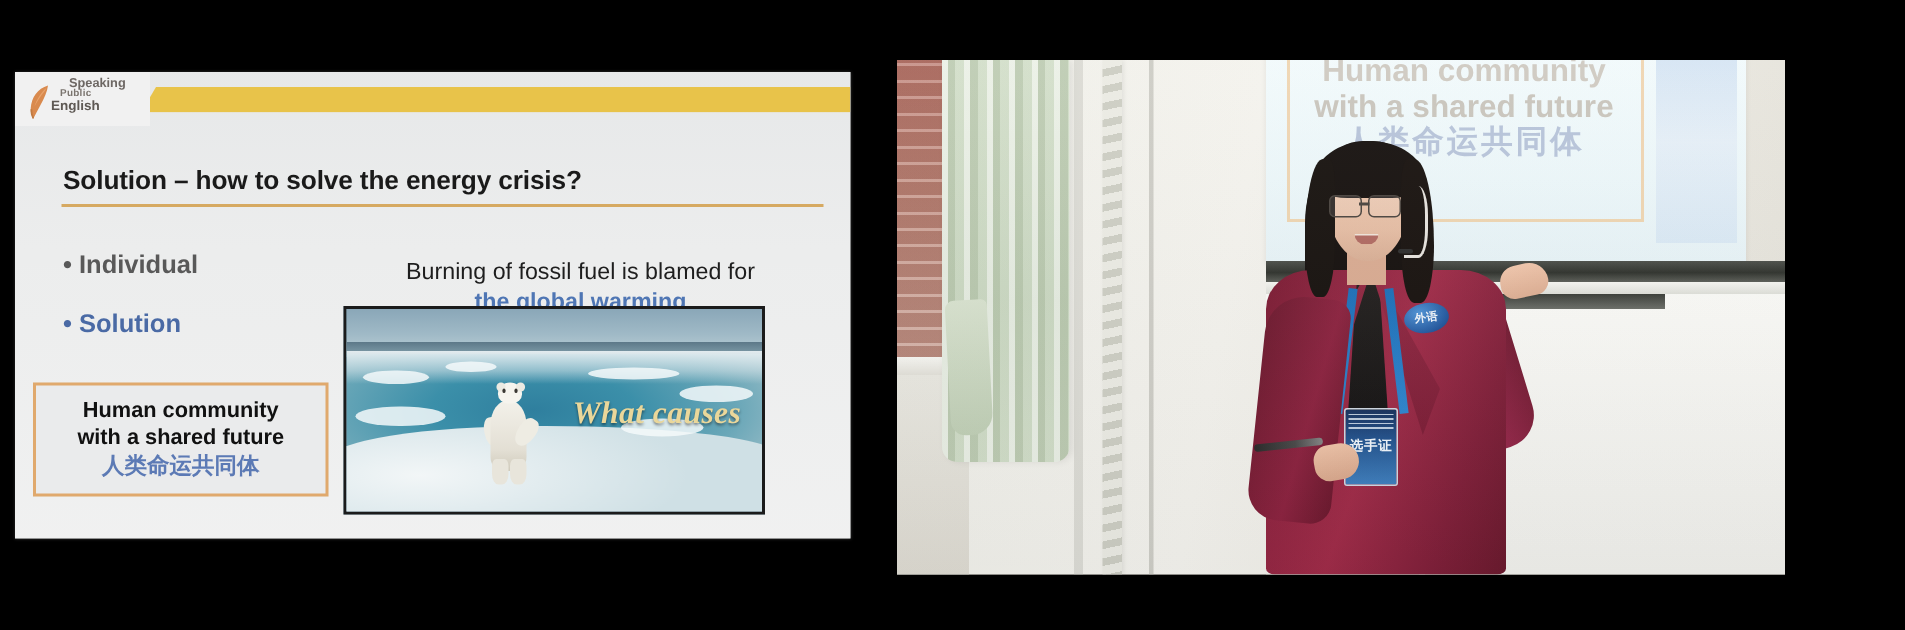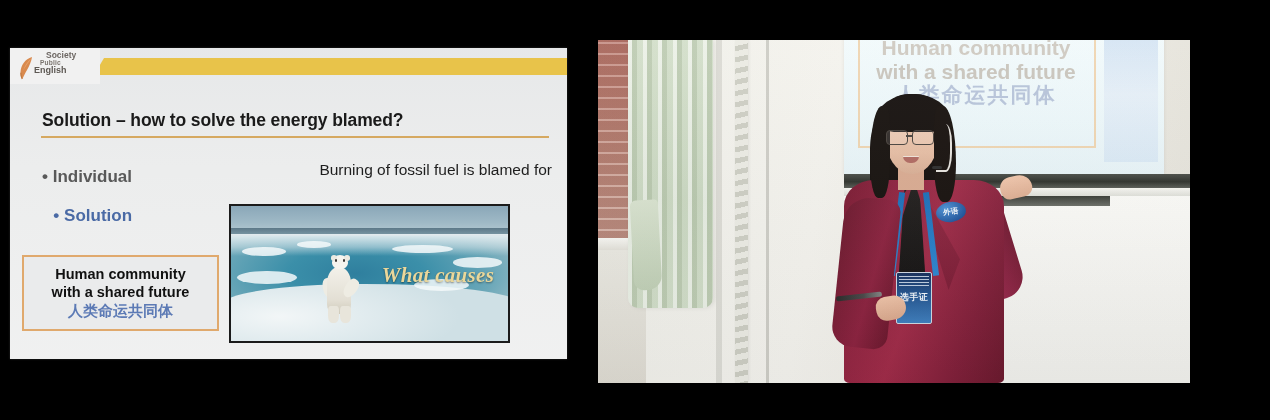--- a/index.html
+++ b/index.html
@@ -129,21 +129,20 @@
     left: 32px;
     top: 120px;
     z-index: 3;
   }
   .bullet {
     font-size: 17px;
     font-weight: 700;
     line-height: 1;
     margin-bottom: 22px;
     white-space: nowrap;
-    text-align: right;
   }
   .bullet .dot { font-size: 17px; }
   .bullet-individual { color: #595959; }
   .bullet-society { color: #4a6aa5; }
 
   
   #community-box {
     position: absolute;
     left: 12px;
     top: 207px;
@@ -172,23 +171,23 @@
     color: #5c7ab5;
     line-height: 1.2;
     margin-top: 1px;
     text-align: center;
   }
 
   
   #fossil-caption {
     position: absolute;
     left: 212px;
-    top: 112px;
+    top: 124px;
     width: 330px;
-    text-align: right;
+    text-align: center;
     z-index: 3;
   }
   #fossil-caption .fc-1 {
     display: block;
     font-size: 15.5px;
     color: #1e1e1e;
     line-height: 1.28;
     white-space: nowrap;
   }
   #fossil-caption .fc-2 {
@@ -598,27 +597,27 @@
 
     <div id="gold-bar"></div>
 
     <div id="slide-logo">
       <svg id="quill-icon" viewBox="0 0 18 24">
         <path d="M14 1 C7 3 3 9 2.5 16 C2.2 19 3 21.5 4.2 23 C5.5 21 7 17.5 9 14 C11.5 9.5 13.5 5 14 1 Z" fill="#d98a4e"></path>
         <path d="M13 2.5 C9.5 5.5 6.5 10 5 15 C6.5 12 9 8 12 4.5 Z" fill="#e8a36b"></path>
         <path d="M4.2 23 C3.4 21.2 2.8 19 2.9 16.8" stroke="#c07a42" stroke-width="1.2" fill="none"></path>
       </svg>
       <div class="logo-lines">
-        <span class="ll1">Society</span>
+        <span class="ll1">Speaking</span>
         <span class="ll2">Public</span>
         <span class="ll3">English</span>
       </div>
     </div>
 
-    <div id="slide-title">Solution – how to solve the energy blamed?</div>
+    <div id="slide-title">Solution – how to solve the energy crisis?</div>
     <div id="title-rule"></div>
 
     <div id="bullets">
       <div class="bullet bullet-individual">
         <span class="dot">•</span>
         <span>Individual</span>
       </div>
       <div class="bullet bullet-society">
         <span class="dot">•</span>
         <span>Solution</span>
@@ -626,20 +625,21 @@
     </div>
 
     <div id="community-box">
       <span class="cb-en">Human community</span>
       <span class="cb-en">with a shared future</span>
       <span class="cb-zh">人类命运共同体</span>
     </div>
 
     <div id="fossil-caption">
       <span class="fc-1">Burning of fossil fuel is blamed for</span>
+      <span class="fc-2">the global warming</span>
     </div>
 
     <div id="bear-photo">
       <div id="bear-sky"></div>
       <div id="bear-horizon"></div>
       <div id="bear-water"></div>
       <div id="bear-ice-far"></div>
       <div id="bear-ice-near"></div>
 
       <div class="ice-chunk" style="left:4%;  top:30%; width:16%; height:7%;"></div>

